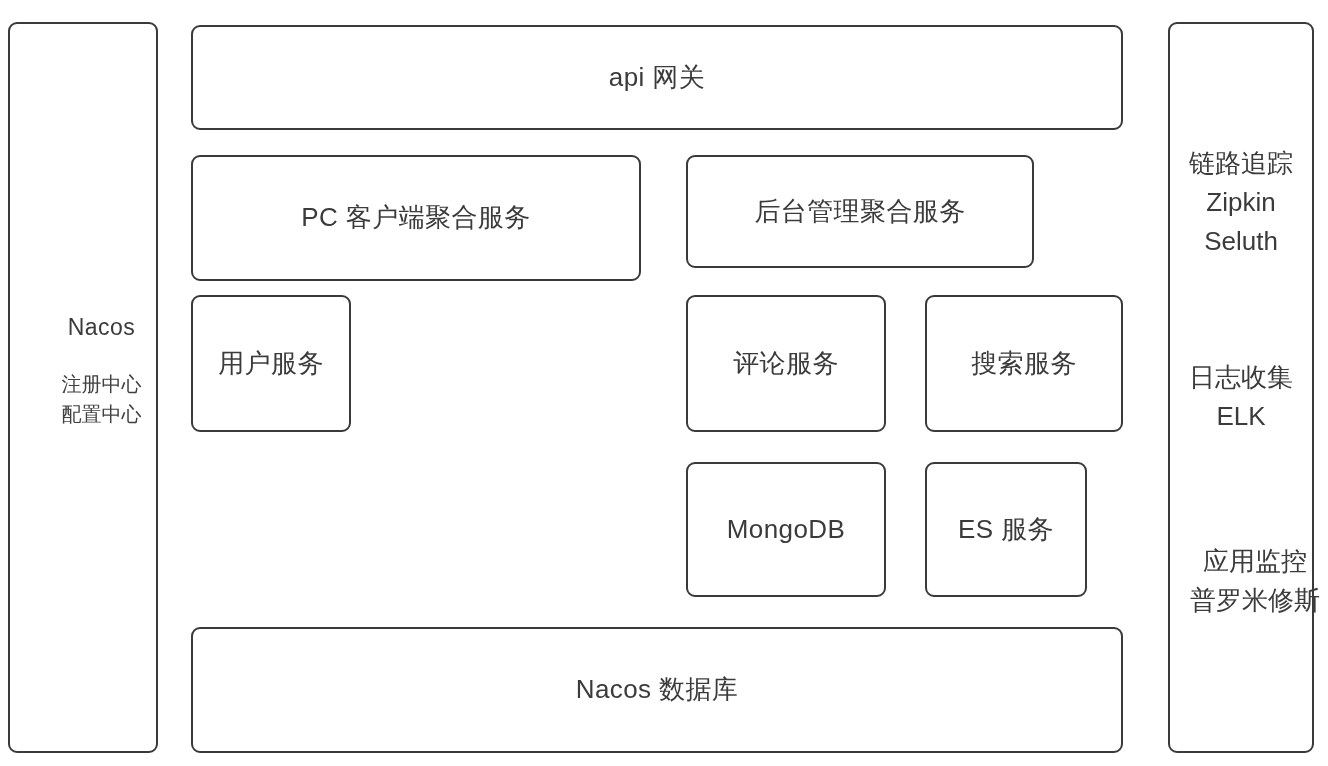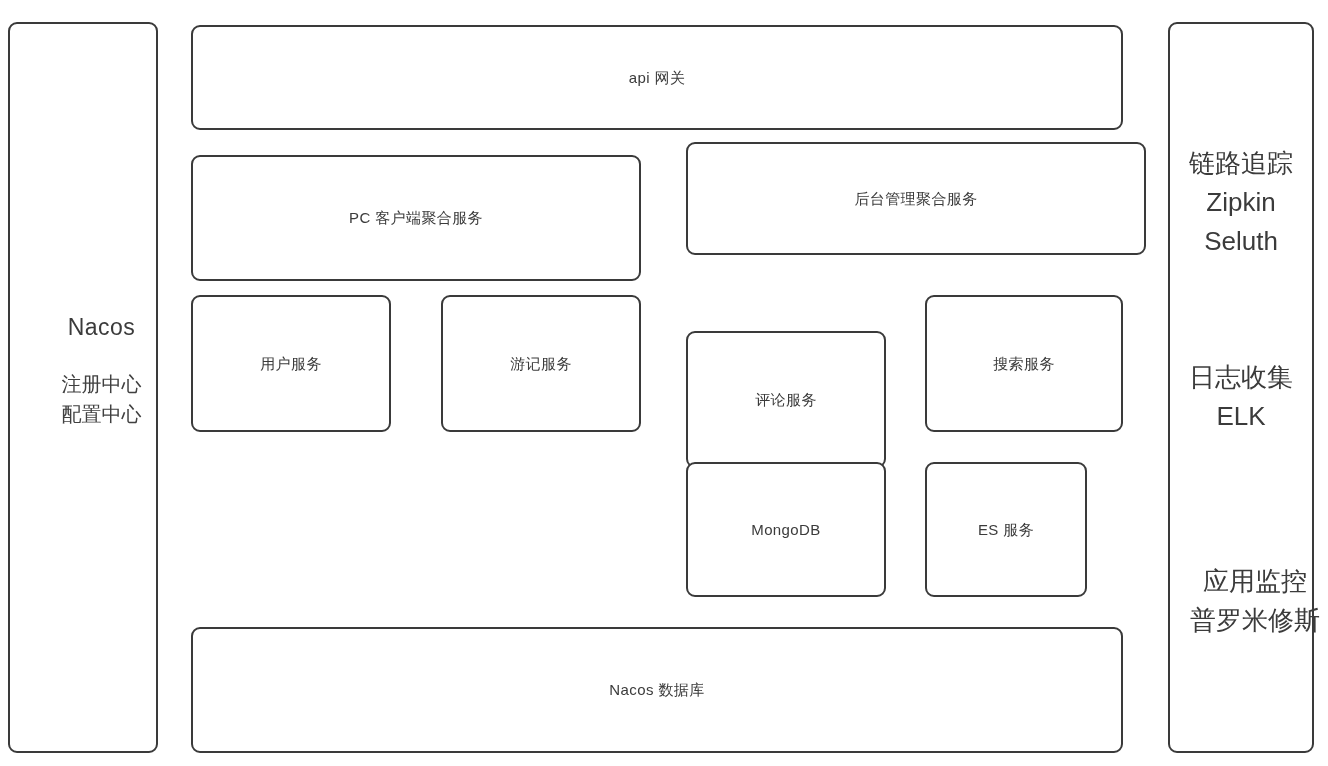--- a/index.html
+++ b/index.html
@@ -23,21 +23,21 @@
     box-sizing: border-box;
     border: 2px solid #3a3a3a;
     border-radius: 9px;
     background: #ffffff;
     display: flex;
     align-items: center;
     justify-content: center;
     text-align: center;
   }
   .box-label {
-    font-size: 15px;
+    font-size: 26px;
     line-height: 1.45;
     color: #3b3b3b;
     letter-spacing: 0.4px;
     white-space: pre-line;
   }
 
   
   #left-panel {
     left: 8px;
     top: 22px;
@@ -80,31 +80,31 @@
     position: absolute;
     width: 100%;
     font-size: 26px;
     line-height: 1.5;
     white-space: pre-line;
     text-align: center;
     color: #3b3b3b;
   }
   #ops-group-0 { top: 120px; }
   #ops-group-1 { top: 334px; }
-  #ops-group-2 { top: 538px; padding-left: 28px; }
+  #ops-group-2 { top: 518px; padding-left: 28px; }
 
   
   #api-gateway { left: 191px; top: 25px; width: 932px; height: 105px; }
 
   #agg-pc   { left: 191px; top: 155px; width: 450px; height: 126px; }
-  #agg-admin{ left: 686px; top: 142px; width: 460px; height: 113px; }
+  #agg-admin{ left: 686px; top: 155px; width: 348px; height: 113px; }
 
-  #svc-user    { left: 191px; top: 295px; width: 200px; height: 137px; text-align: right; }
+  #svc-user    { left: 191px; top: 295px; width: 160px; height: 137px; text-align: right; }
   #svc-travel  { left: 441px; top: 295px; width: 200px; height: 137px; }
-  #svc-comment { left: 686px; top: 295px; width: 200px; height: 137px; margin-top: 36px; }
+  #svc-comment { left: 686px; top: 295px; width: 200px; height: 137px; }
   #svc-search  { left: 925px; top: 295px; width: 198px; height: 137px; }
 
   #store-redis   { left: 191px; top: 462px; width: 450px; height: 135px; }
   #store-mongodb { left: 686px; top: 462px; width: 200px; height: 135px; }
   #store-es      { left: 925px; top: 462px; width: 162px; height: 135px; }
 
   #db-mysql { left: 191px; top: 627px; width: 932px; height: 126px; }
 </style>
 </head>
 <body>
@@ -126,23 +126,20 @@
   <div class="box" id="agg-pc">
     <div class="box-label">PC 客户端聚合服务</div>
   </div>
   <div class="box" id="agg-admin">
     <div class="box-label">后台管理聚合服务</div>
   </div>
 
   <div class="box" id="svc-user">
     <div class="box-label">用户服务</div>
   </div>
-  <div class="box" id="svc-travel">
-    <div class="box-label">游记服务</div>
-  </div>
   <div class="box" id="svc-comment">
     <div class="box-label">评论服务</div>
   </div>
   <div class="box" id="svc-search">
     <div class="box-label">搜索服务</div>
   </div>
 
   <div class="box" id="store-mongodb">
     <div class="box-label">MongoDB</div>
   </div>

